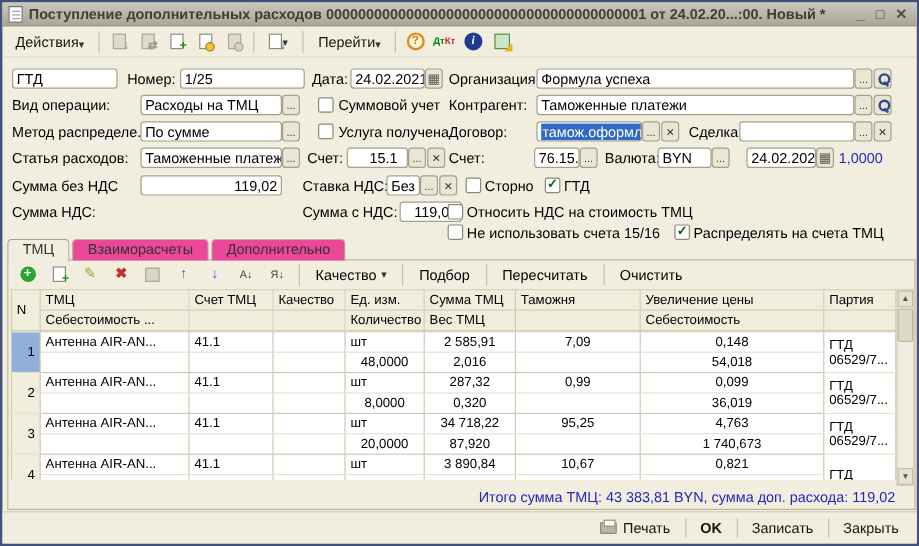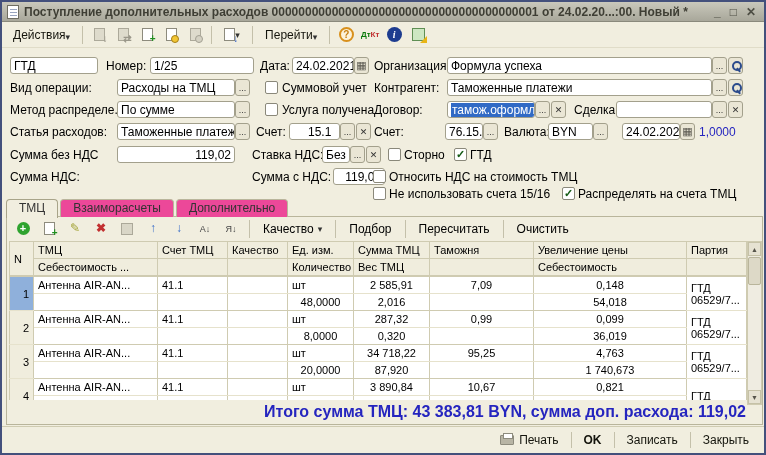--- a/index.html
+++ b/index.html
@@ -83,21 +83,21 @@
   .c-n{text-align:right;background:#F0EDDD;}
   .c-n.sel{background:#8FB0DB;}
   .c-batch div{line-height:12px;}
   .body-clip{height:124px;overflow:hidden;}
   .r-top td{border-bottom-color:#E6E2CC;}
   .scroll{position:absolute;right:0;top:0;width:15px;height:164px;background:#EFECE1;border:1px solid #CFCBB1;}
   .sarrow{position:absolute;left:0;width:13px;height:14px;background:#E6E2D2;border:1px solid #C5C1A7;
           font-size:7px;color:#56544B;display:flex;align-items:center;justify-content:center;padding:0;}
   .sarrow.up{top:0;} .sarrow.down{bottom:0;}
   .sthumb{position:absolute;left:0;top:15px;width:13px;height:28px;background:#DDD9C7;border:1px solid #B9B59B;border-radius:2px;}
-  .totals{position:absolute;right:16px;bottom:3px;font-size:16px;font-weight:bold;color:#2525BF;}
+  .totals{position:absolute;right:16px;bottom:3px;font-size:12px;font-weight:normal;color:#2525BF;}
   
   .btnbar{position:absolute;bottom:0;left:0;width:762px;height:27px;border-top:1px solid #CFCBB1;
           background:#F1EEDF;display:flex;align-items:center;justify-content:flex-end;padding:0 8px;gap:5px;}
   .fbtn{display:flex;align-items:center;gap:5px;font-size:12px;background:transparent;border:none;
         padding:2px 7px;font-family:inherit;color:#14140C;}
   .fbtn.ok{font-weight:bold;}
   .fsep{width:1px;height:16px;background:#C4C0AA;}
   .print-ic{width:14px;height:10px;background:#B8B5A5;border:1px solid #8D8B7D;border-radius:1px;position:relative;}
   .print-ic::before{content:"";position:absolute;left:2px;top:-3px;width:8px;height:4px;background:#fff;border:1px solid #8D8B7D;}
 </style>

